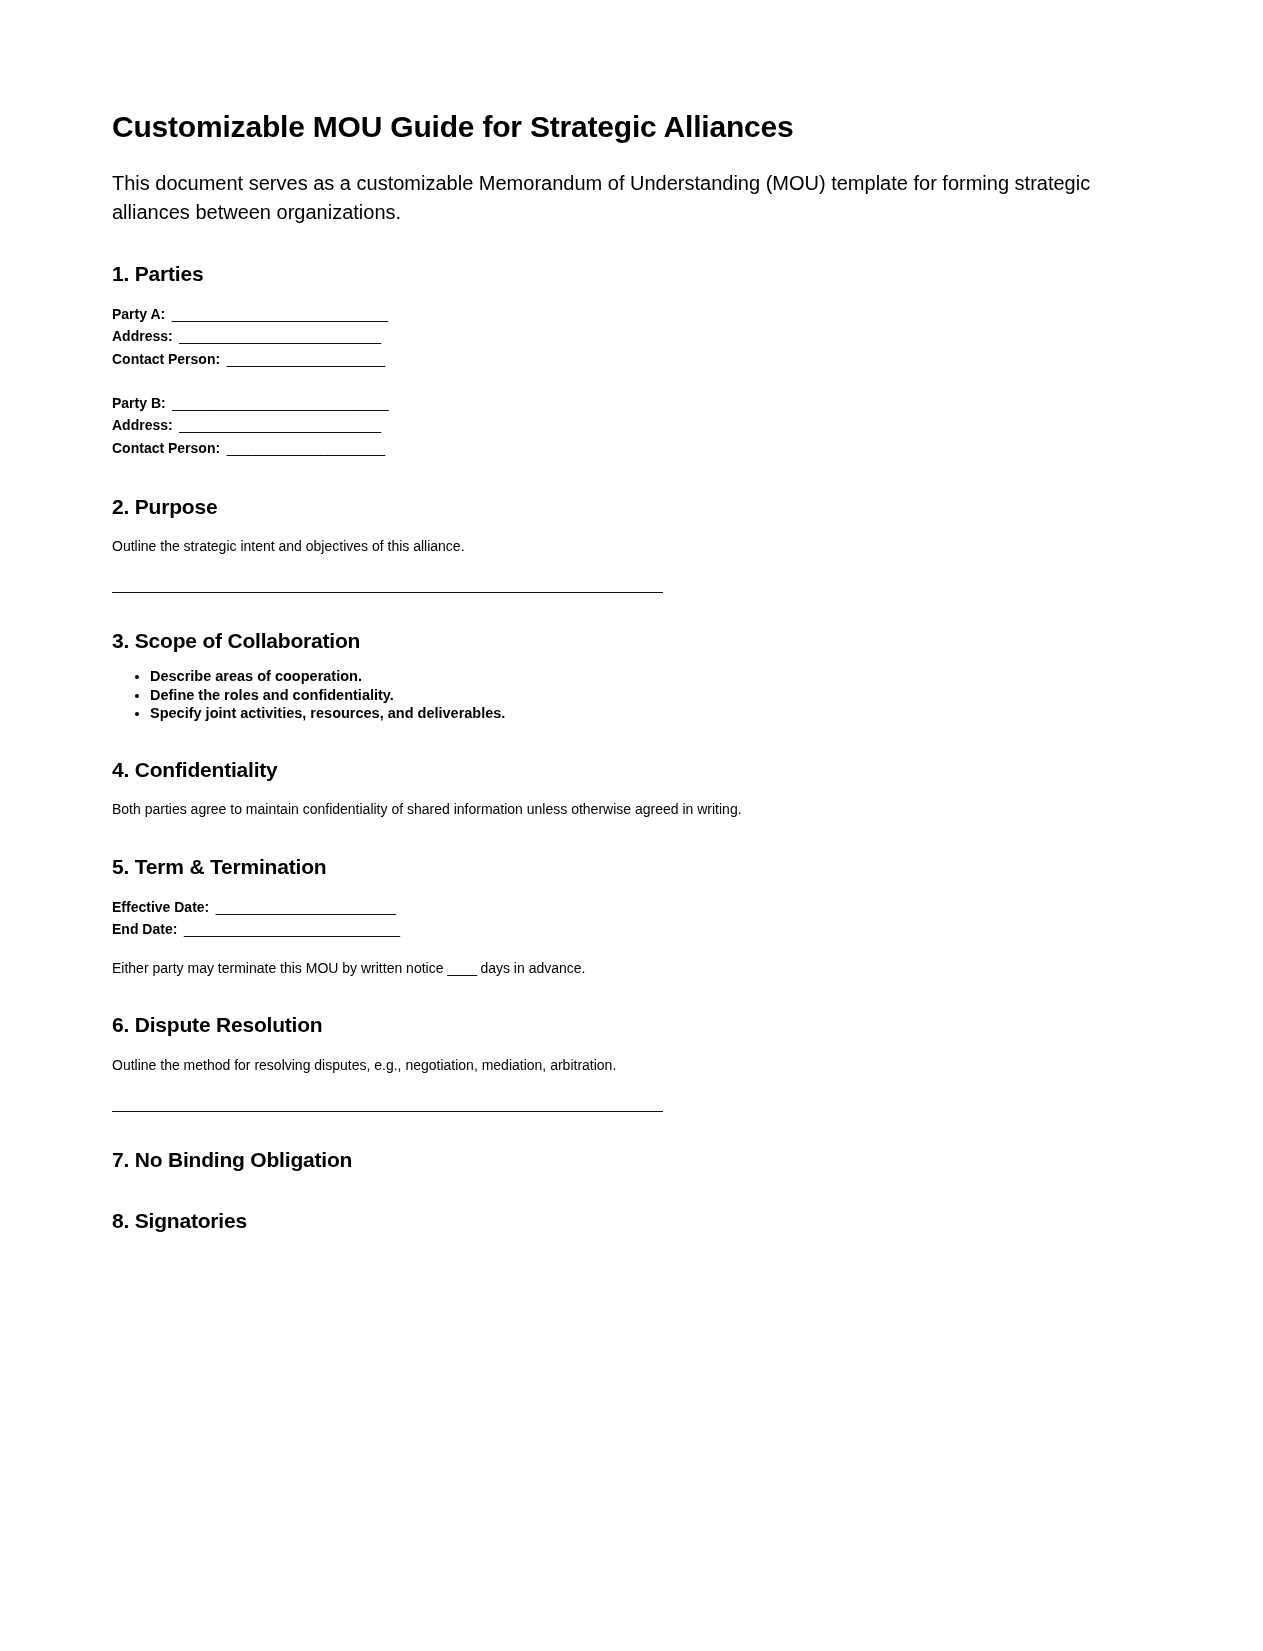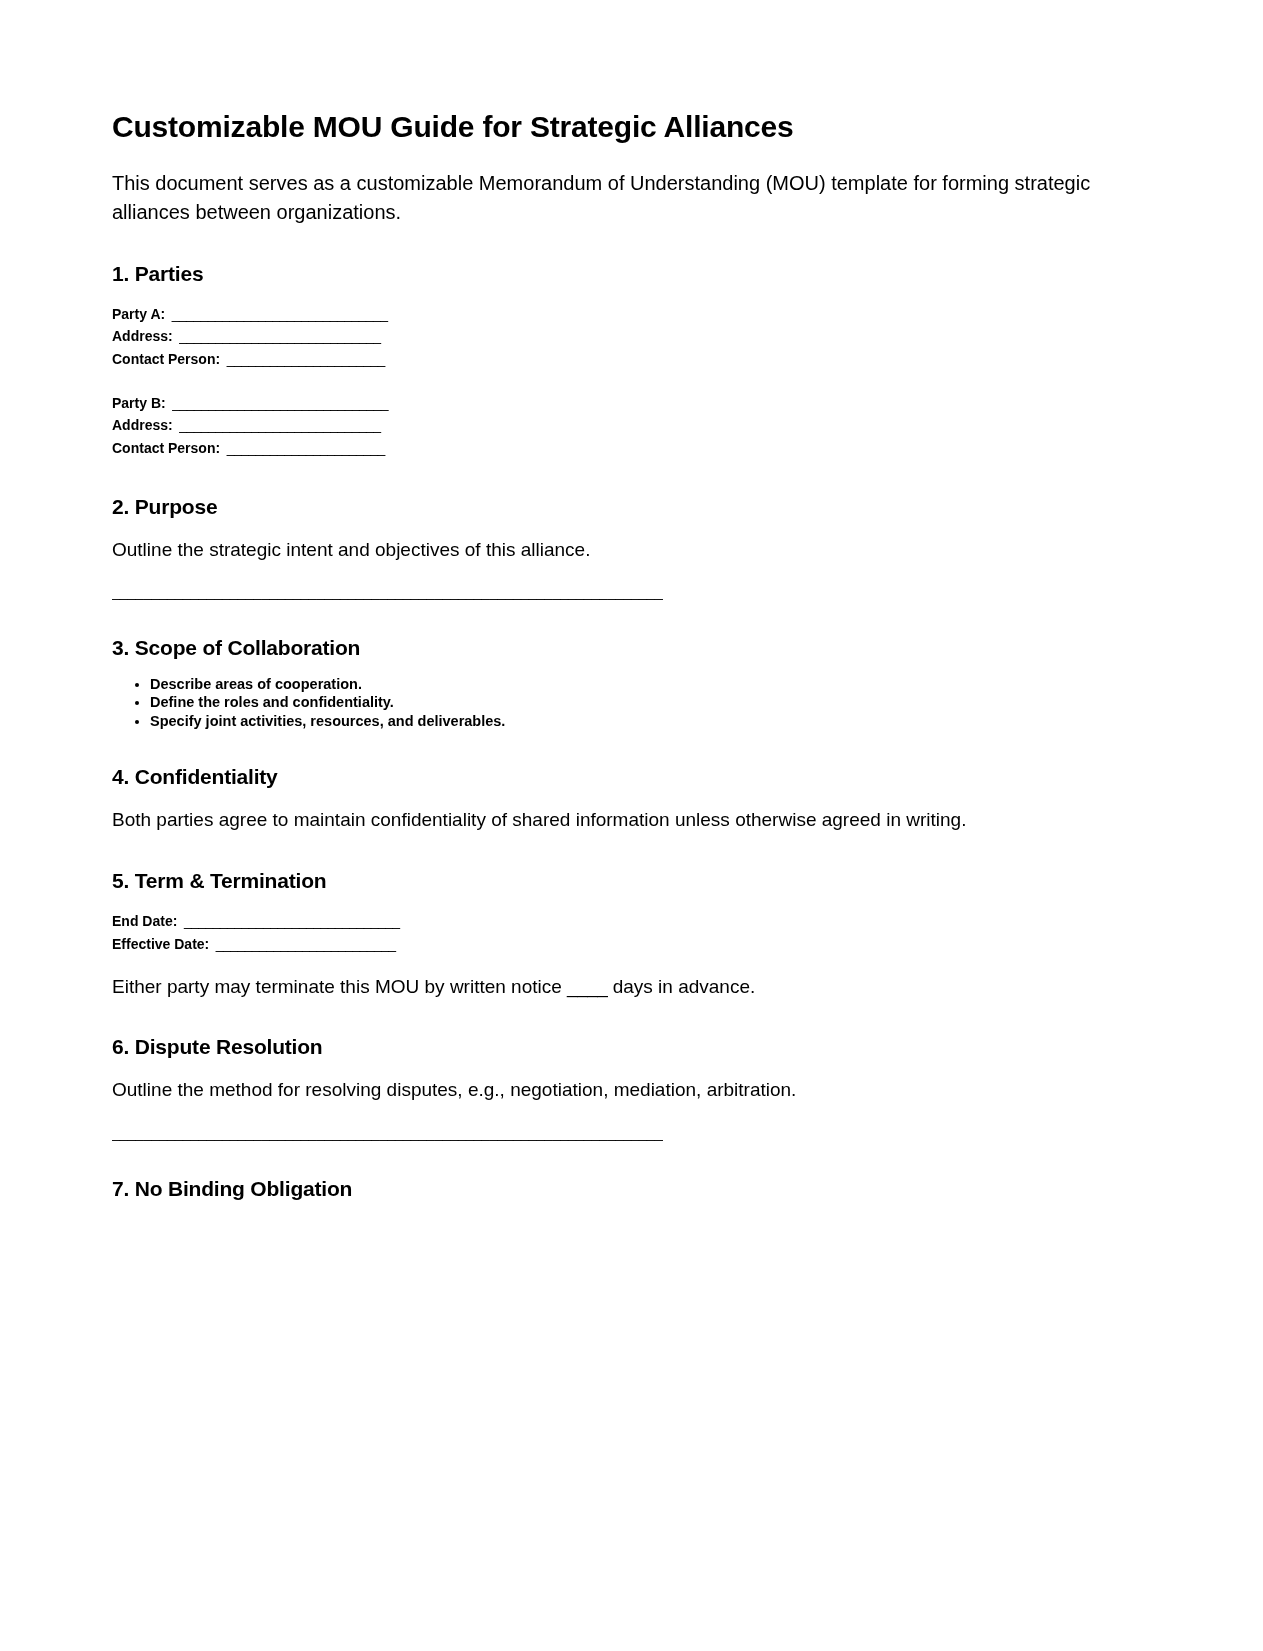--- a/index.html
+++ b/index.html
@@ -47,21 +47,21 @@
     font-weight: bold;
     margin: 0;
     padding: 0;
     line-height: 1.2;
     letter-spacing: -0.2px;
   }
   .sec {
     margin-top: 34px;
   }
   .body-text {
-    font-size: 19px;
+    font-size: 14px;
     line-height: 1.45;
     margin: 17px 0 0 0;
   }
   .field-block {
     margin-top: 17px;
   }
   .field-row {
     font-size: 14px;
     line-height: 1.62;
     white-space: pre;
@@ -147,22 +147,22 @@
     </div>
 
     <div class="sec">
       <h2 class="section-title">4. Confidentiality</h2>
       <p class="body-text">Both parties agree to maintain confidentiality of shared information unless otherwise agreed in writing.</p>
     </div>
 
     <div class="sec">
       <h2 class="section-title">5. Term &amp; Termination</h2>
       <div class="field-block">
+        <div class="field-row"><span class="field-label">Effective Date:</span><span class="field-rule">  _________________________</span></div>
         <div class="field-row"><span class="field-label">End Date:</span><span class="field-rule">  ______________________________</span></div>
-        <div class="field-row"><span class="field-label">Effective Date:</span><span class="field-rule">  _________________________</span></div>
       </div>
       <p class="body-text"><span>Either party may terminate this MOU by written notice </span><span class="inline-blank">____</span><span> days in advance.</span></p>
     </div>
 
     <div class="sec">
       <h2 class="section-title">6. Dispute Resolution</h2>
       <p class="body-text">Outline the method for resolving disputes, e.g., negotiation, mediation, arbitration.</p>
       <div class="hr-rule">______________________________________________________________________</div>
     </div>
 

